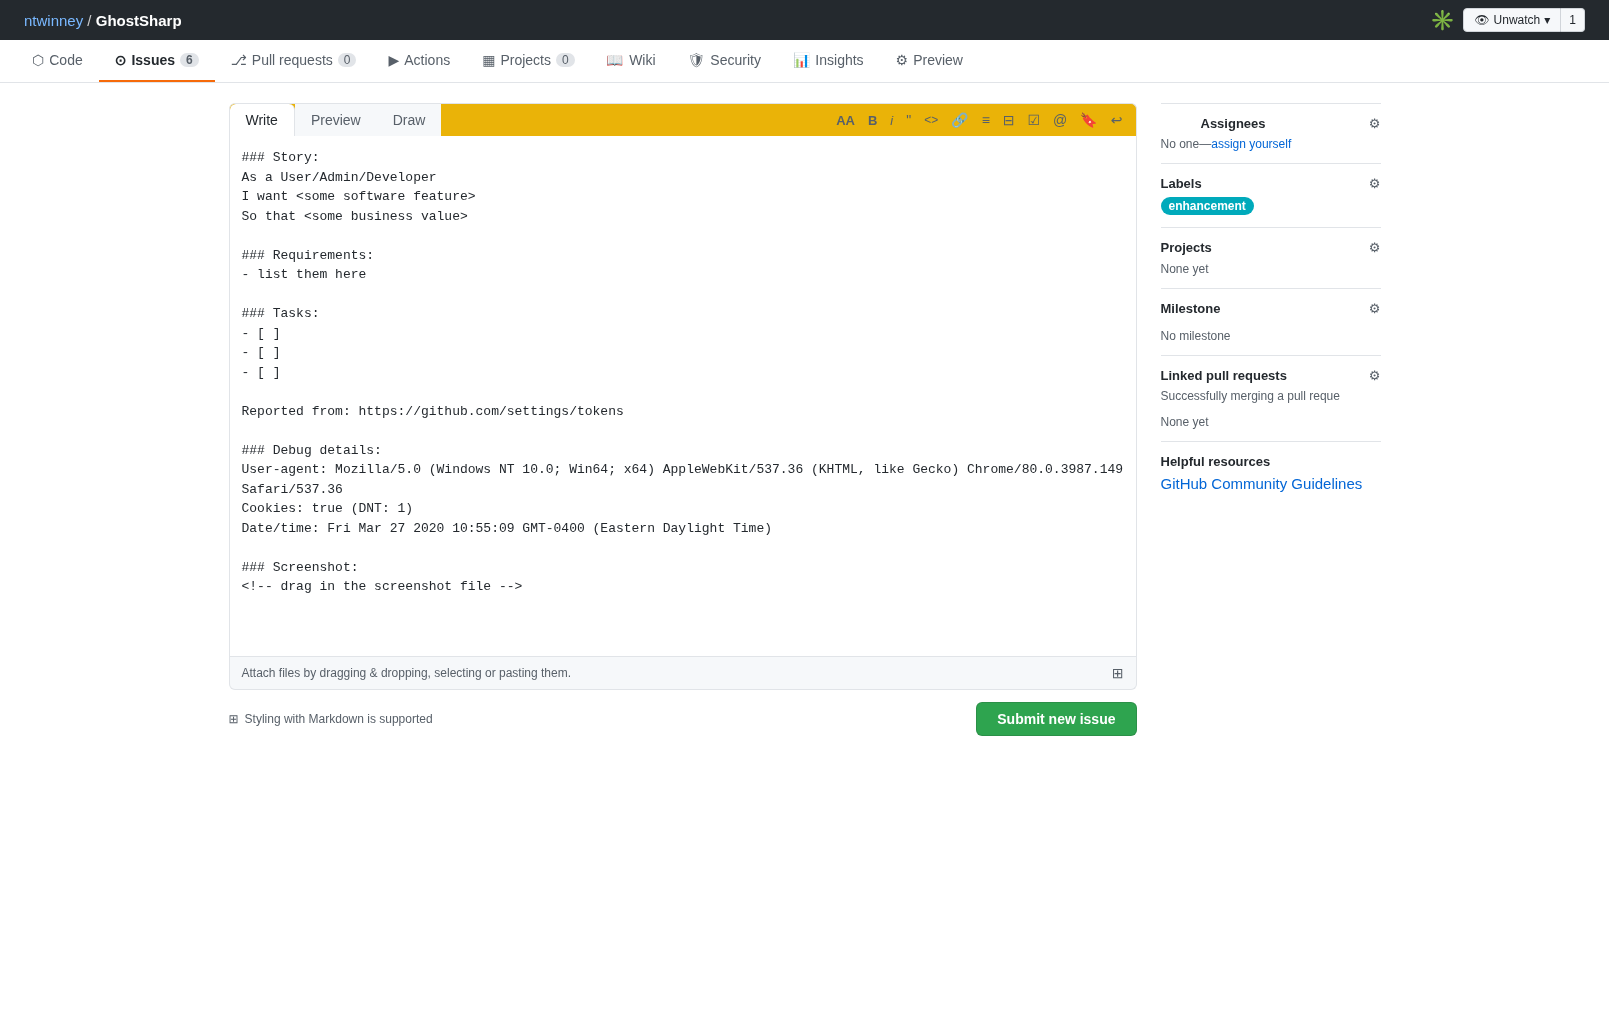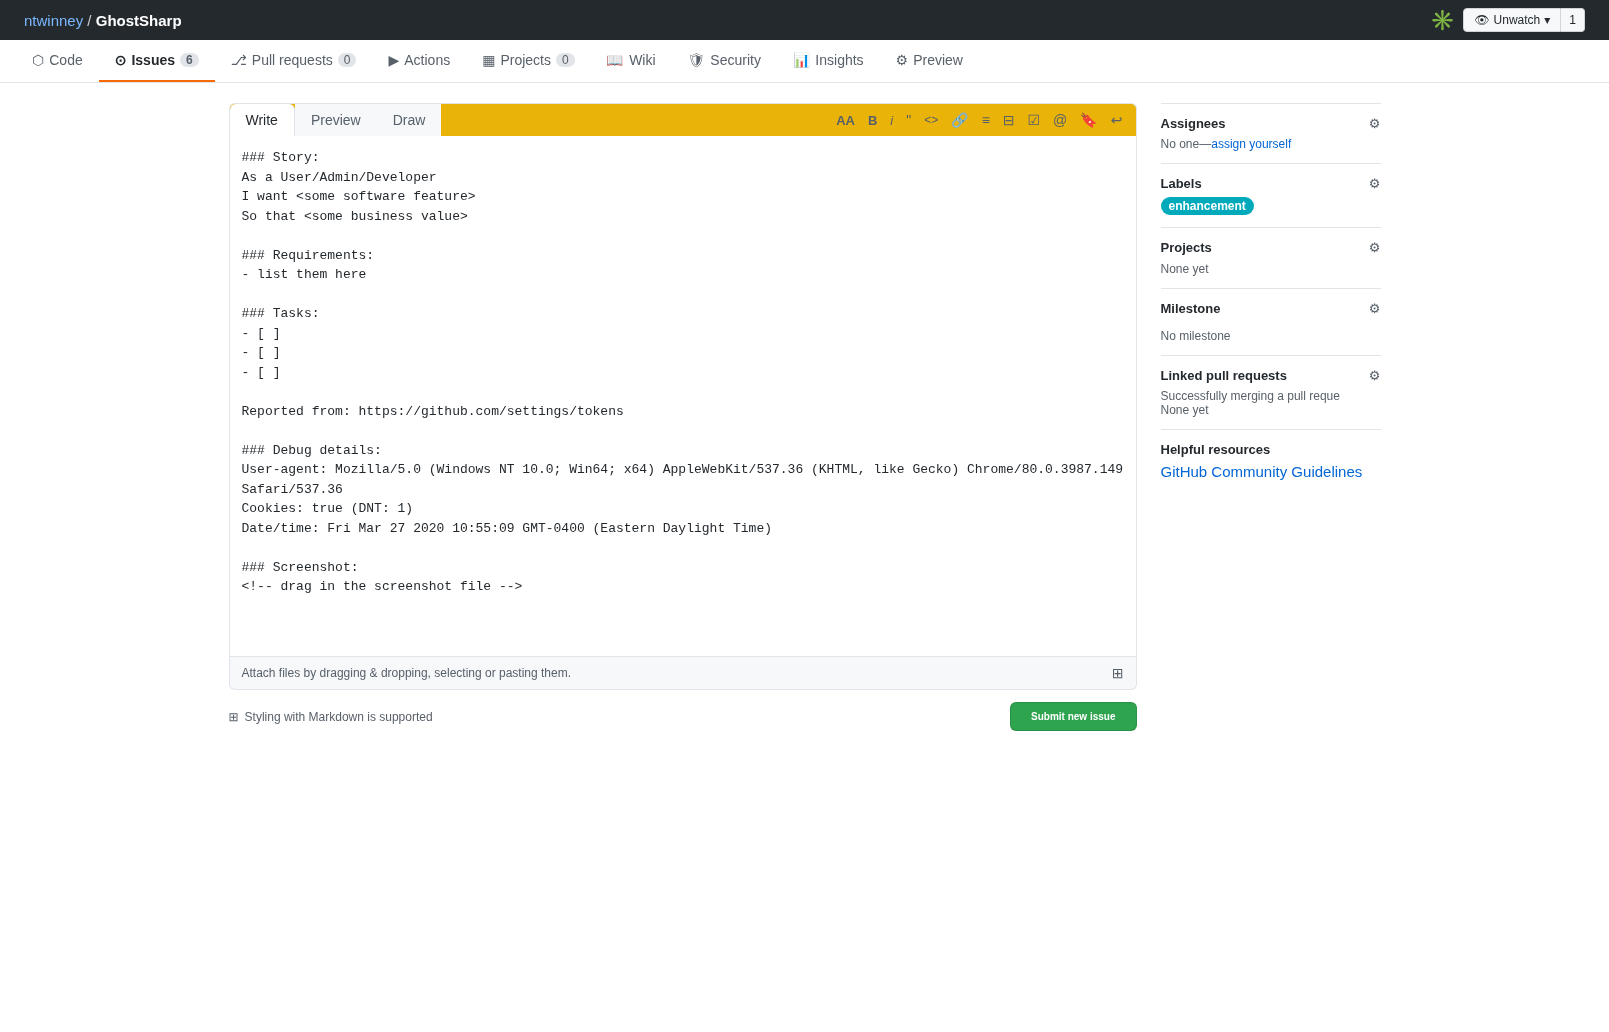--- a/index.html
+++ b/index.html
@@ -141,31 +141,31 @@
       <span style="font-size:12px; color:#586069;">Attach files by dragging &amp; dropping, selecting or pasting them.</span>
       <span style="color:#586069;">⊞</span>
     </div>
 
     
     <div style="display:flex; align-items:center; justify-content:space-between; margin-top:12px;">
       <div style="display:flex; align-items:center; gap:6px; font-size:12px; color:#586069;">
         <span>⊞</span>
         <span>Styling with Markdown is supported</span>
       </div>
-      <button style="background:#2ea44f; color:#fff; border:1px solid rgba(27,31,35,0.15); border-radius:6px; padding:8px 20px; font-size:10px; font-weight:600; cursor:pointer;">
+      <button style="background:#2ea44f; color:#fff; border:1px solid rgba(27,31,35,0.15); border-radius:6px; padding:8px 20px; font-size:14px; font-weight:600; cursor:pointer;">
         <span>Submit new issue</span>
       </button>
     </div>
 
   </div>
 
   <div style="width:220px; flex-shrink:0; font-size:13px;">
 
     <div style="border-top:1px solid #e1e4e8; padding:12px 0;">
-      <div style="display:flex; align-items:center; justify-content:space-between; margin-bottom:6px;">
+      <div style="display:flex; align-items:center; justify-content:space-between; margin-bottom:6px;margin-left:40px;">
         <span style="font-weight:600; font-size:13px; color:#24292e;">Assignees</span>
         <span style="color:#586069; cursor:pointer;">⚙</span>
       </div>
       <div style="color:#586069; font-size:12px;">
         No one—<a href="#" style="color:#0366d6; text-decoration:none;">assign yourself</a>
       </div>
     </div>
 
     <div style="border-top:1px solid #e1e4e8; padding:12px 0;">
       <div style="display:flex; align-items:center; justify-content:space-between; margin-bottom:6px;">
@@ -191,21 +191,21 @@
         <span style="color:#586069; cursor:pointer;">⚙</span>
       </div>
       <span style="color:#586069; font-size:12px;">No milestone</span>
     </div>
 
     <div style="border-top:1px solid #e1e4e8; padding:12px 0;">
       <div style="display:flex; align-items:center; justify-content:space-between; margin-bottom:6px;">
         <span style="font-weight:600; font-size:13px; color:#24292e;">Linked pull requests</span>
         <span style="color:#586069; cursor:pointer;">⚙</span>
       </div>
-      <div style="color:#586069; font-size:12px; margin-bottom:0;">Successfully merging a pull reque</div>
+      <div style="color:#586069; font-size:12px; margin-bottom:12px;">Successfully merging a pull reque</div>
       <div style="color:#586069; font-size:12px;">None yet</div>
     </div>
 
     <div style="border-top:1px solid #e1e4e8; padding:12px 0;">
       <div style="margin-bottom:6px;">
         <span style="font-weight:600; font-size:13px; color:#24292e;">Helpful resources</span>
       </div>
       <a href="#" style="color:#0366d6; text-decoration:none; font-size:15px;">
         <span>GitHub Community Guidelines</span>
       </a>

